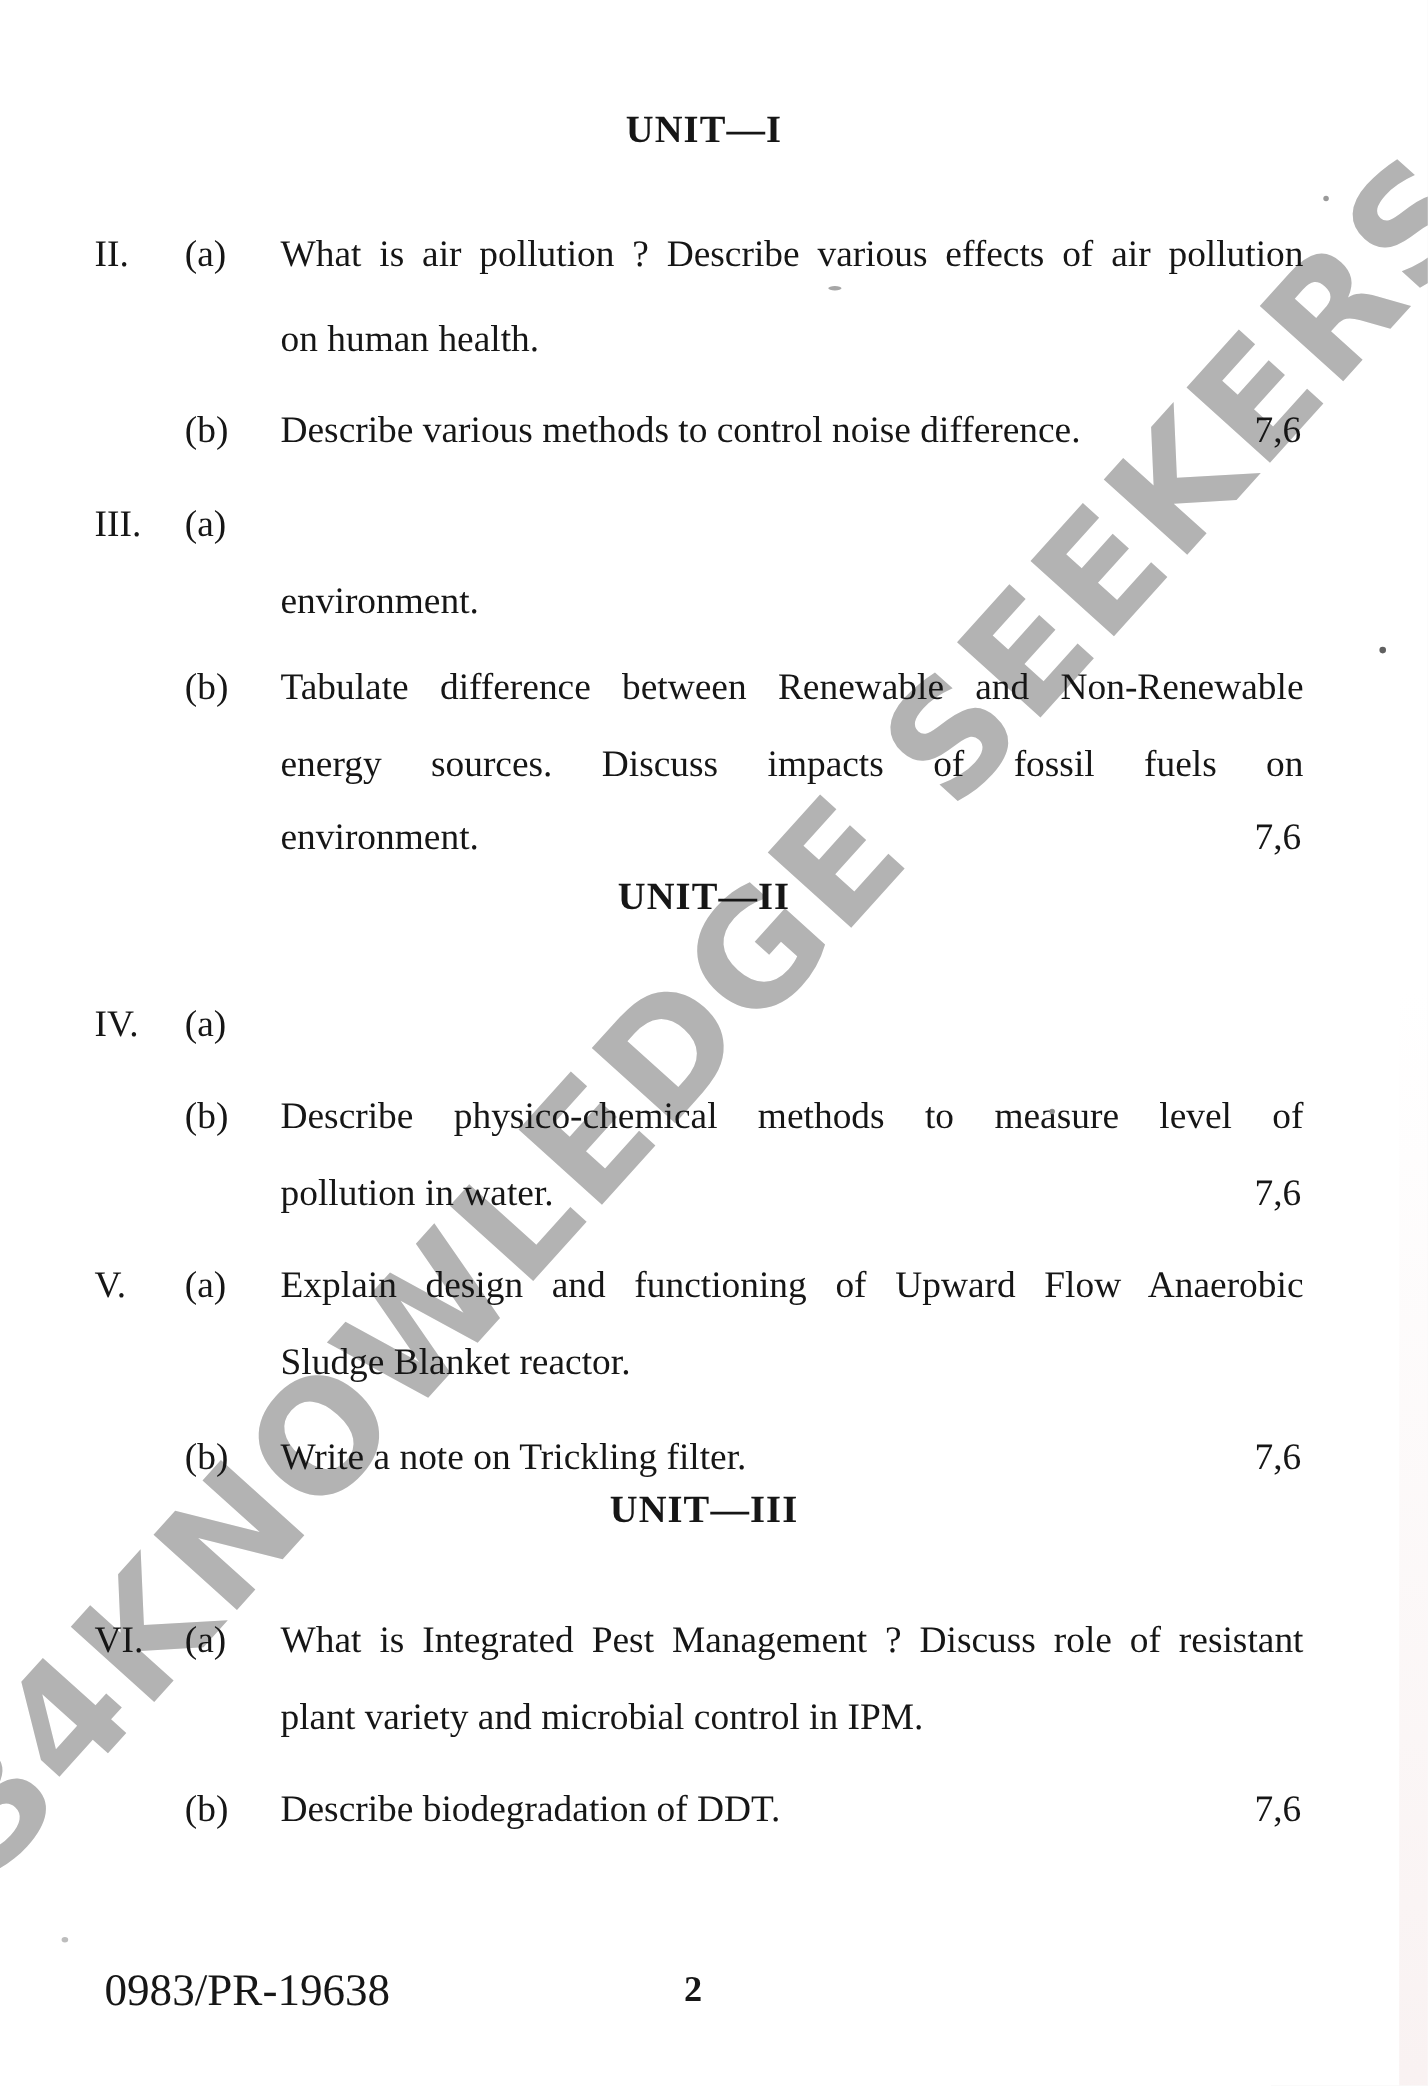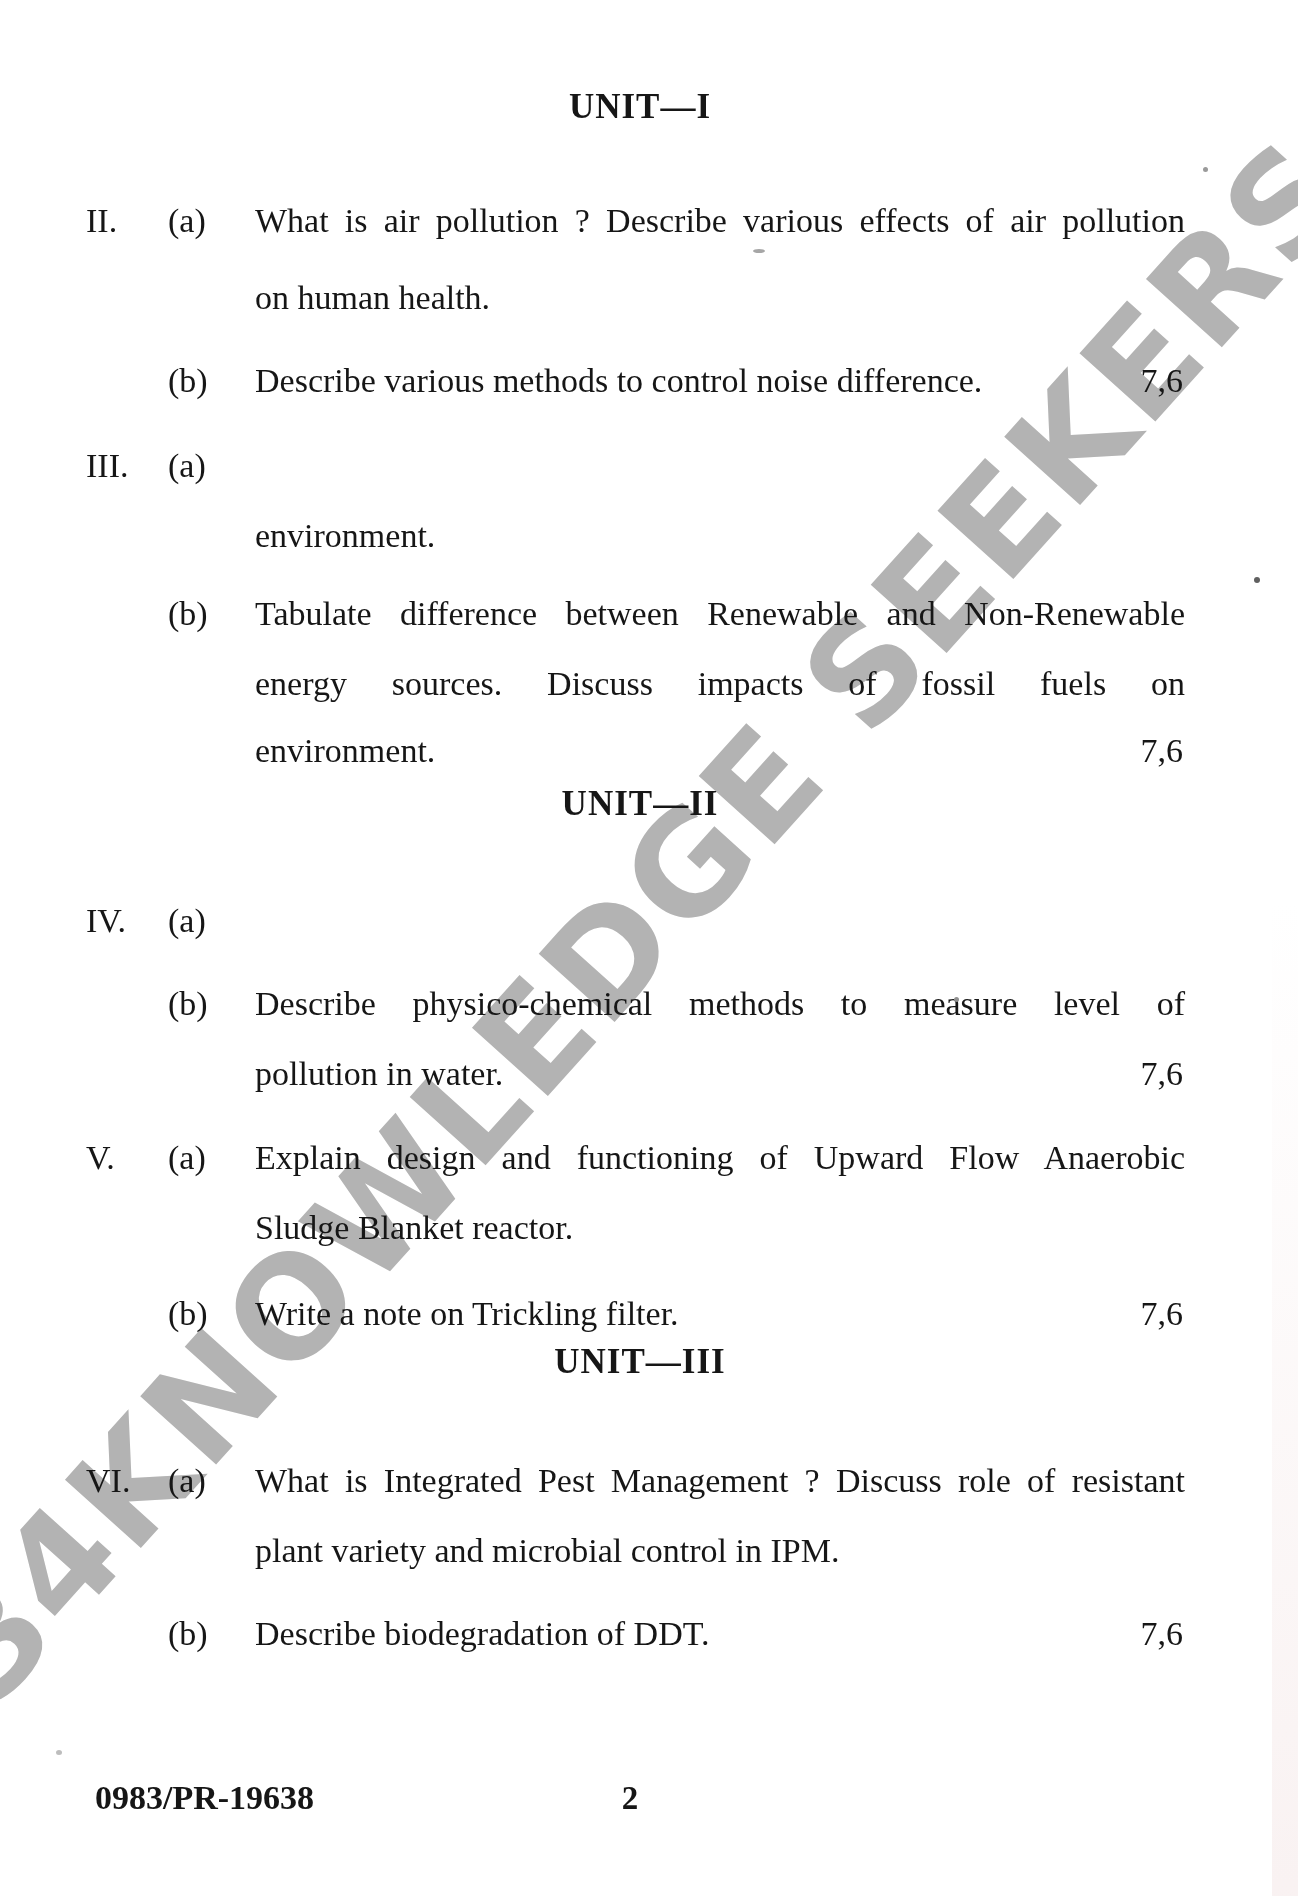--- a/index.html
+++ b/index.html
@@ -8,32 +8,32 @@
     position:relative;width:1298px;height:1896px;background:#ffffff;
     overflow:hidden;font-family:"Liberation Serif","DejaVu Serif",serif;color:#161616;
   }
   .watermark{
     position:absolute;left:-370px;top:858px;width:2000px;line-height:150px;
     text-align:center;transform:rotate(-48deg);transform-origin:center;
     font-family:"DejaVu Sans","Liberation Sans",sans-serif;font-weight:bold;
     font-size:140px;letter-spacing:4px;color:#b3b3b3;white-space:nowrap;
     z-index:1;user-select:none;
   }
-  .content{position:absolute;left:0;top:1px;width:1298px;height:1524px;z-index:2;}
+  .content{position:absolute;left:0;top:12px;width:1298px;height:1524px;z-index:2;}
   .row{position:absolute;left:0;width:1298px;height:50px;font-size:34px;line-height:48px;margin-top:28px;}
   .qnum{position:absolute;left:86px;}
   .qlab{position:absolute;left:168px;}
   .qtxt{position:absolute;left:255px;width:930px;white-space:nowrap;}
   .qtxt.just{white-space:normal;text-align:justify;text-align-last:justify;}
   .marks{position:absolute;right:115px;}
   .unit-heading{
     position:absolute;left:95px;width:1090px;text-align:center;
     font-weight:bold;font-size:35px;line-height:46px;letter-spacing:1px;
   }
-  .footer-code{position:absolute;left:95px;font-weight:bold;font-size:34px;}
+  .footer-code{position:absolute;left:95px;font-weight:normal;font-size:41px;}
   .footer-page{position:absolute;left:600px;width:60px;text-align:center;font-weight:bold;font-size:33px;}
   .speck{position:absolute;border-radius:50%;}
   .scan-tint{
     position:absolute;right:0;top:900px;width:26px;height:996px;
     background:linear-gradient(to bottom, rgba(245,237,237,0), rgba(244,231,231,0.55));
     z-index:3;
   }
 </style>
 </head>
 <body>

